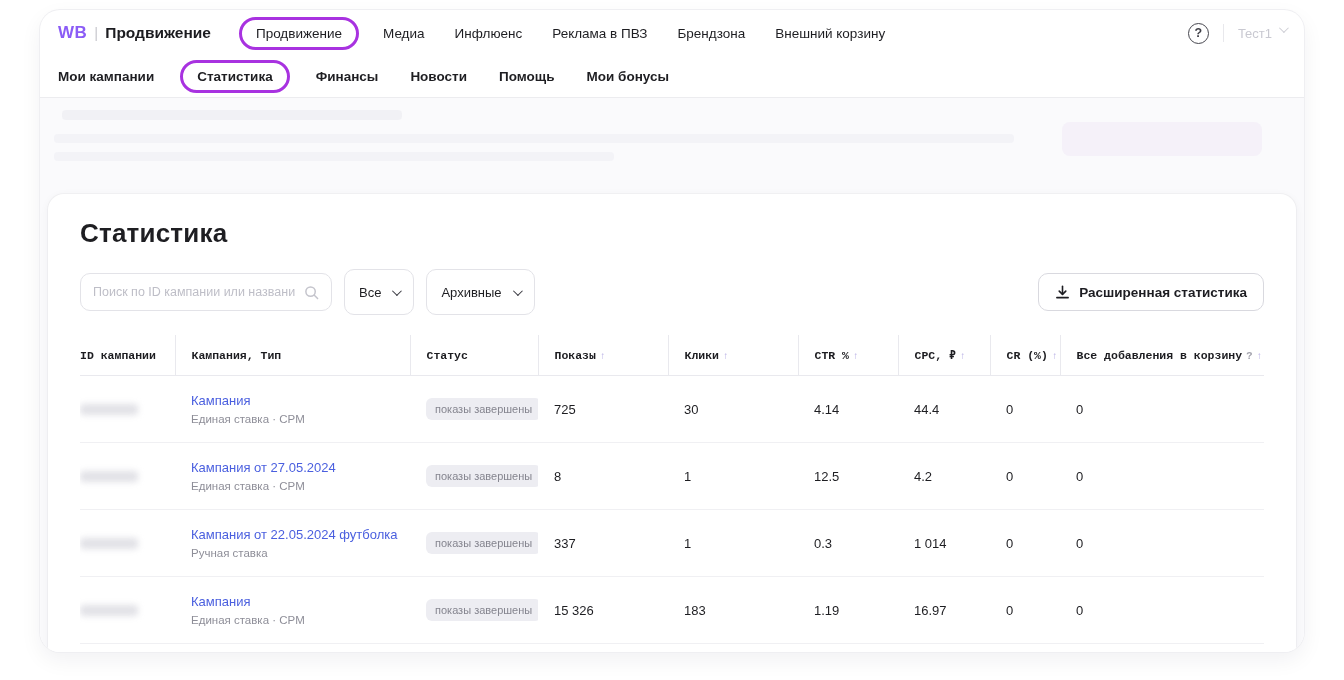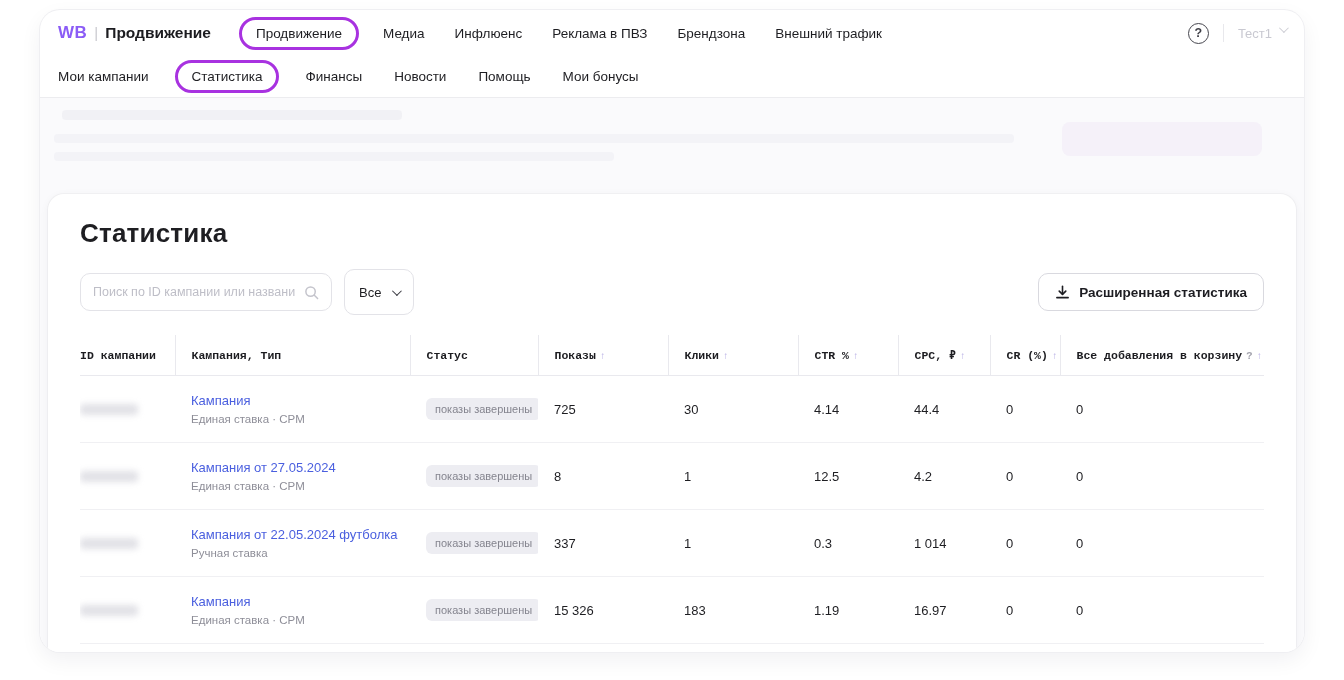--- a/index.html
+++ b/index.html
@@ -25,21 +25,21 @@
     display: flex; align-items: center; justify-content: center; font-size: 12.5px; font-weight: 700;
     color: #3E3E46; cursor: pointer; }
   .vsep { width: 1px; height: 18px; background: #E8E8EC; }
   .account { display: flex; align-items: flex-start; gap: 7px; font-size: 13px; color: #C9C9D1; cursor: pointer; }
   .chev { width: 7px; height: 7px; border-right: 1.6px solid currentColor; border-bottom: 1.6px solid currentColor;
     transform: rotate(45deg) translateY(-2px); display: inline-block; }
   .account .chev { color: #CFCFD6; }
 
   
   .subnav { height: 42px; display: flex; align-items: center; gap: 32px; padding: 0 18px;
-    font-size: 13.5px; border-bottom: 1px solid #ECECEF; flex: 0 0 auto; }
+    font-size: 13.5px; border-bottom: 1px solid #ECECEF; flex: 0 0 auto; font-weight: bold; }
 
   
   .body-area { flex: 1; background: #FAFAFC; padding: 0 8px; overflow: hidden; }
 
   .banner { position: relative; height: 92px; }
   .banner .l1 { position: absolute; left: 14px; top: 12px; width: 340px; height: 10px; background: #E7E7ED; opacity: .45; border-radius: 4px; }
   .banner .l2 { position: absolute; left: 6px; top: 36px; width: 960px; height: 9px; background: #E9E9EF; opacity: .4; border-radius: 4px; }
   .banner .l3 { position: absolute; left: 6px; top: 54px; width: 560px; height: 9px; background: #E9E9EF; opacity: .4; border-radius: 4px; }
   .banner .bbtn { position: absolute; right: 34px; top: 24px; width: 200px; height: 34px;
     background: #F0EAF6; opacity: .55; border-radius: 8px; }
@@ -94,21 +94,21 @@
       <span class="wb">WB</span>
       <span class="sep">|</span>
       <span class="product">Продвижение</span>
     </div>
     <nav class="mainnav">
       <span class="nav-item annotated">Продвижение</span>
       <span class="nav-item">Медиа</span>
       <span class="nav-item">Инфлюенс</span>
       <span class="nav-item">Реклама в ПВЗ</span>
       <span class="nav-item">Брендзона</span>
-      <span class="nav-item">Внешний трафик</span>
+      <span class="nav-item">Внешний корзину</span>
     </nav>
     <div class="top-right">
       <div class="help-circle">
         <span>?</span>
       </div>
       <div class="vsep"></div>
       <div class="account">
         <span>Тест1</span>
         <span class="chev"></span>
       </div>
@@ -139,20 +139,24 @@
       <div class="filters">
         <div class="search">
           <input type="text" placeholder="Поиск по ID кампании или названию" style="">
           <svg width="15" height="15" viewBox="0 0 16 16" fill="none">
             <circle cx="7" cy="7" r="5" stroke="#C4C4CC" stroke-width="1.6"></circle>
             <line x1="11" y1="11" x2="14.5" y2="14.5" stroke="#C4C4CC" stroke-width="1.6" stroke-linecap="round"></line>
           </svg>
         </div>
         <div class="dropdown">
           <span>Все</span>
+          <span class="chev"></span>
+        </div>
+        <div class="dropdown">
+          <span>Архивные</span>
           <span class="chev"></span>
         </div>
         <button class="export-btn">
           <svg width="15" height="15" viewBox="0 0 16 16" fill="none">
             <path d="M8 1.5v8.2" stroke="#1D1D22" stroke-width="1.7" stroke-linecap="round"></path>
             <path d="M4.5 6.5L8 10l3.5-3.5" stroke="#1D1D22" stroke-width="1.7" stroke-linecap="round" stroke-linejoin="round"></path>
             <path d="M2 13.5h12" stroke="#1D1D22" stroke-width="1.7" stroke-linecap="round"></path>
           </svg>
           <span>Расширенная статистика</span>
         </button>

